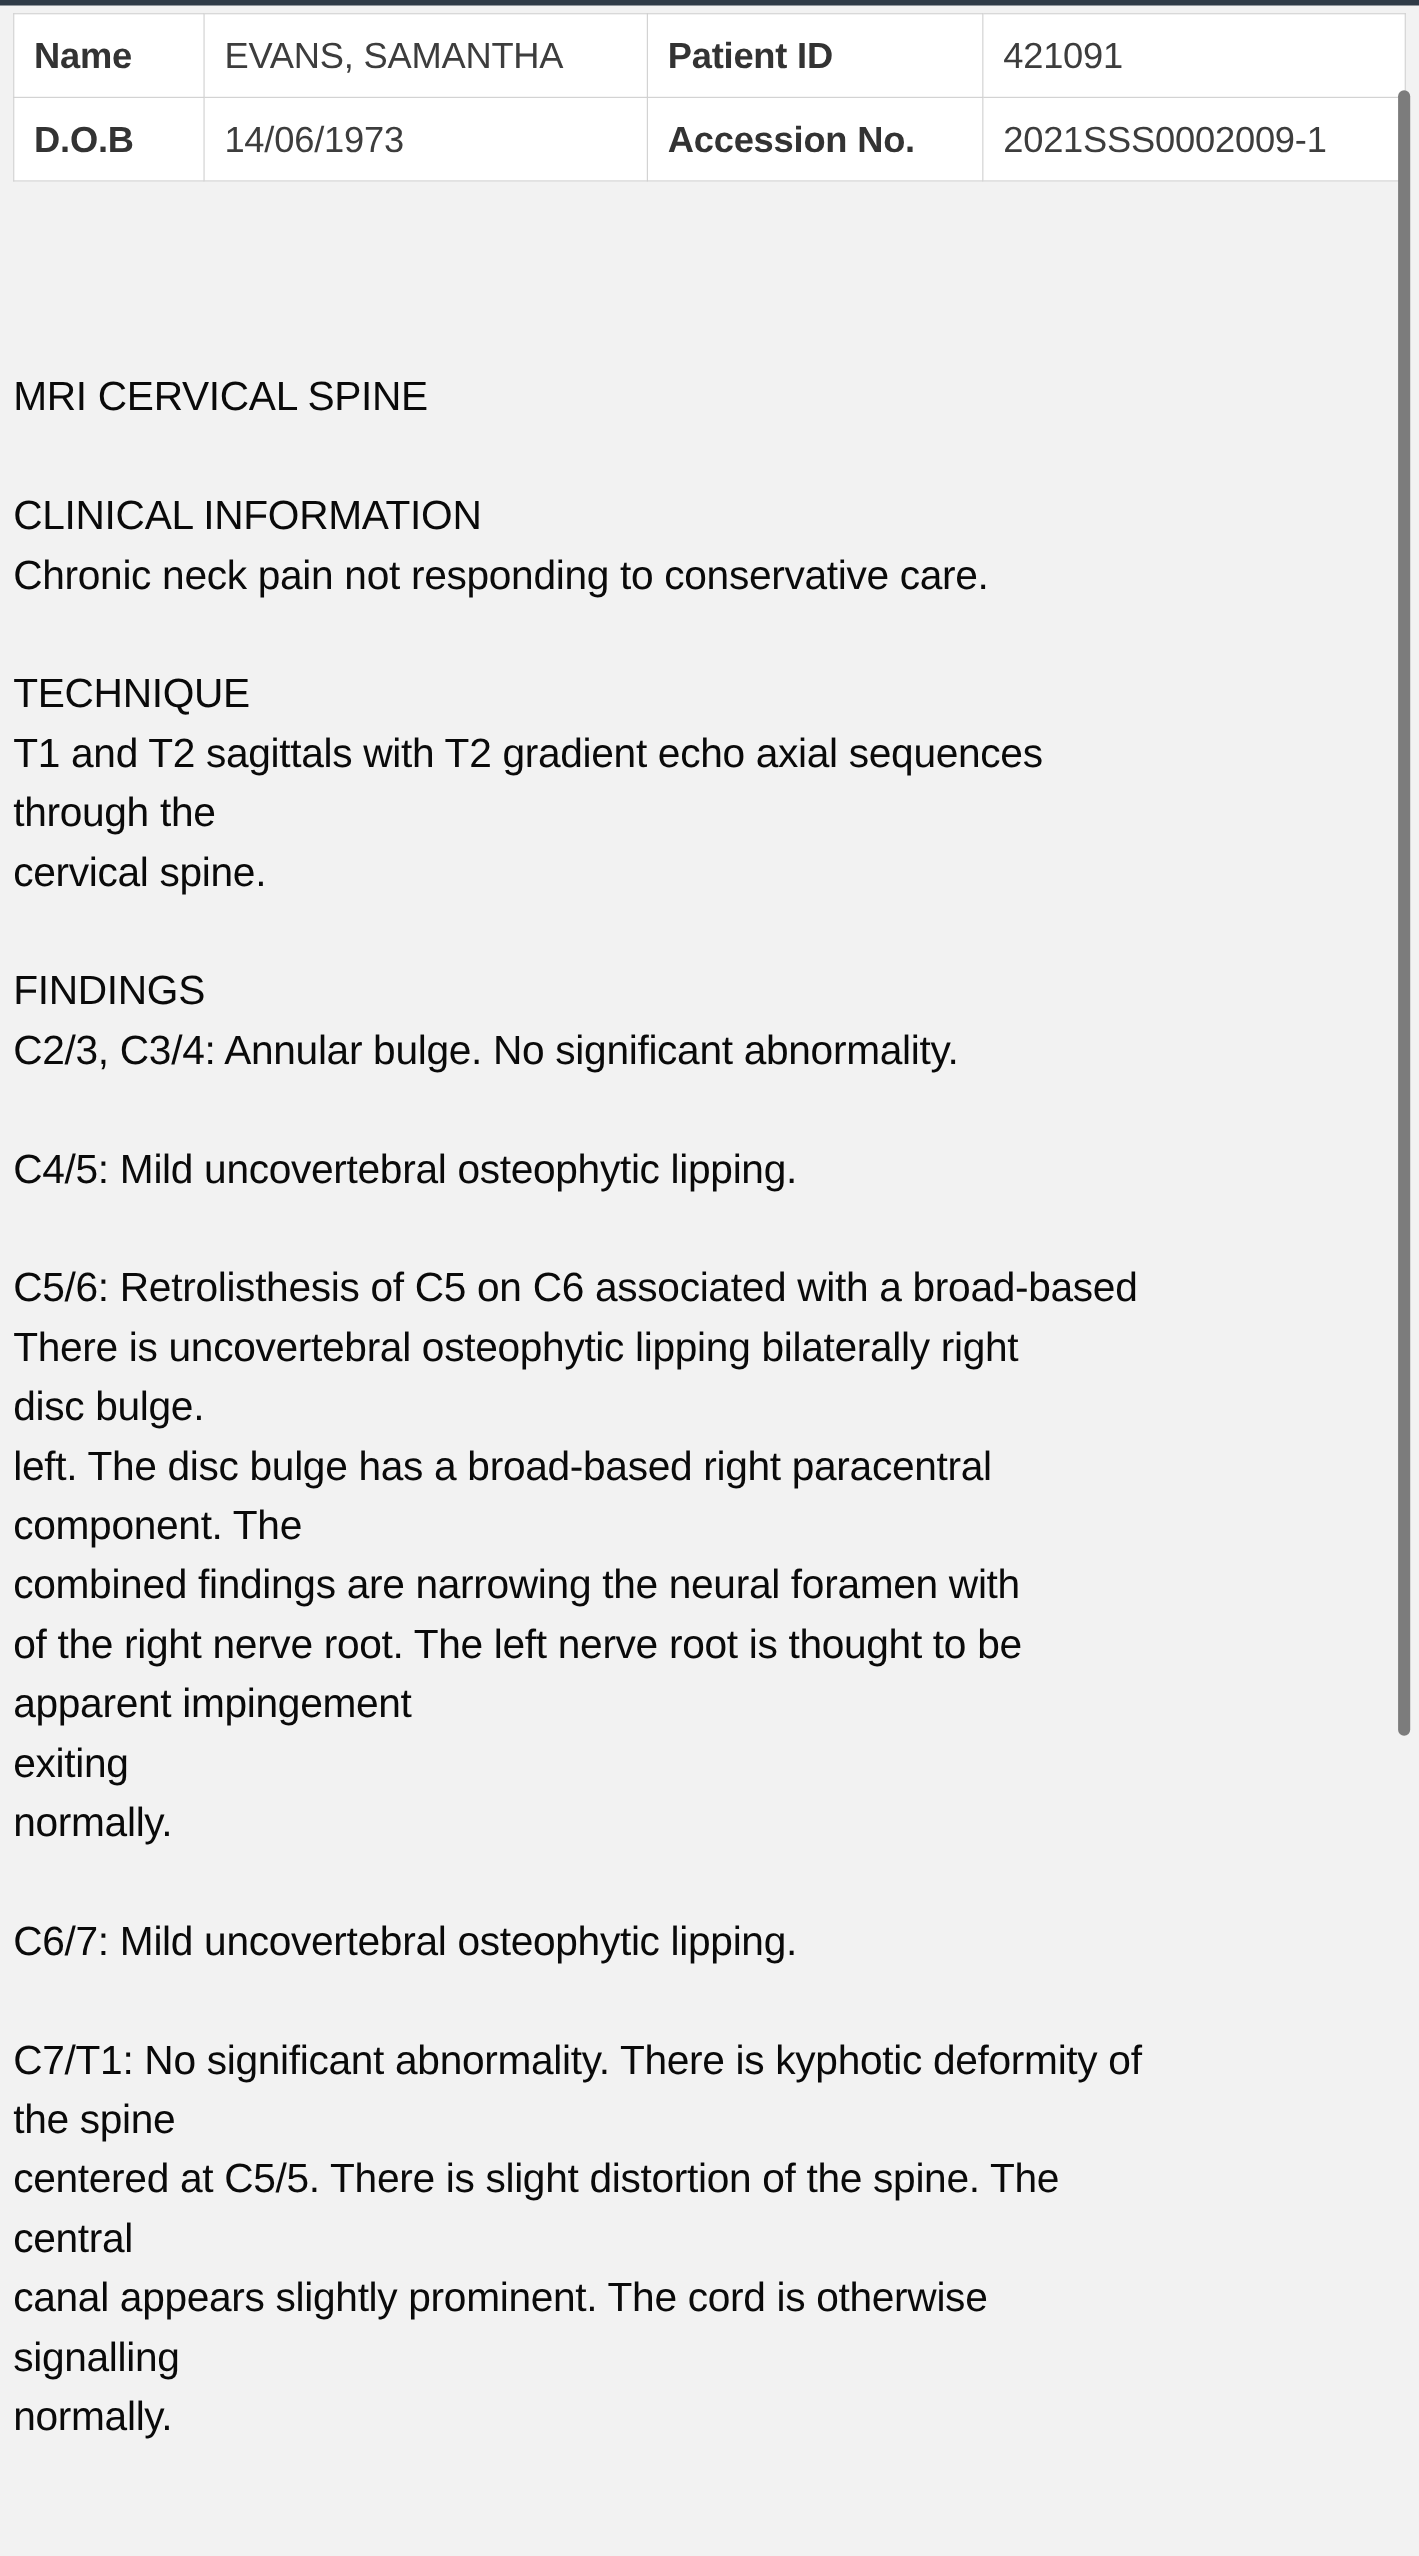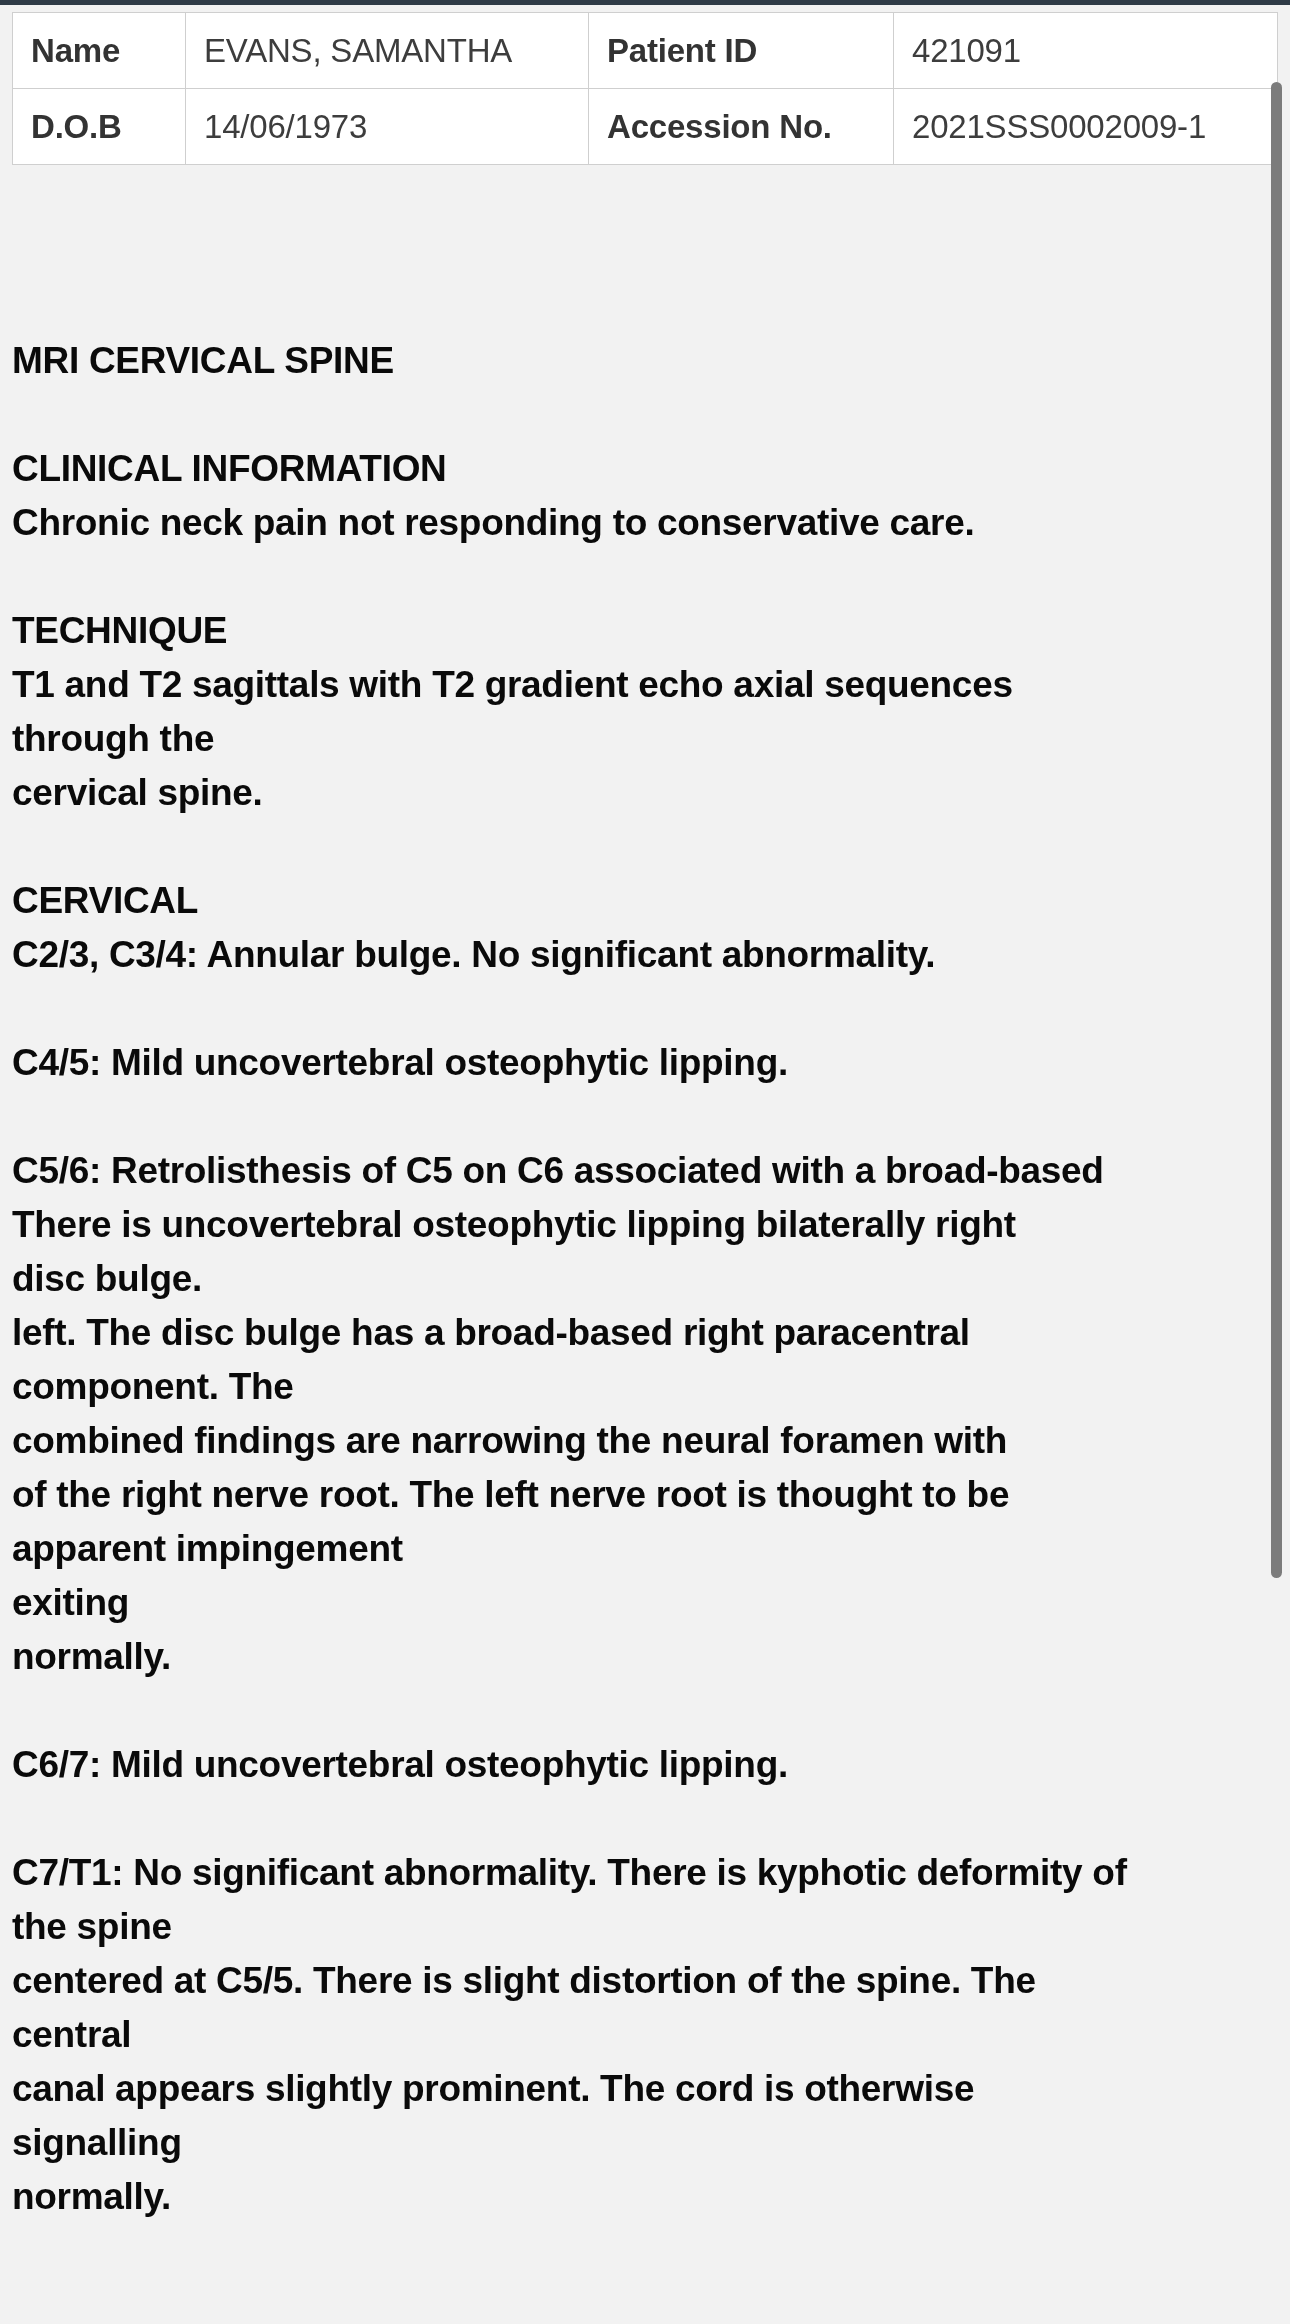--- a/index.html
+++ b/index.html
@@ -68,21 +68,20 @@
     right:16px;
     color:var(--body-text);
     font-size:37px;
     letter-spacing:-0.3px;
   }
   .report .line{
     height:54px;
     line-height:54px;
     white-space:nowrap;
     overflow:hidden;
-    font-weight:bold;
   }
   .scroll-thumb{
     position:absolute;
     top:82px;
     right:8px;
     width:11px;
     height:1496px;
     border-radius:6px;
     background:var(--thumb);
   }
@@ -121,21 +120,21 @@
       <div class="line">MRI CERVICAL SPINE</div>
       <div class="line"></div>
       <div class="line">CLINICAL INFORMATION</div>
       <div class="line">Chronic neck pain not responding to conservative care.</div>
       <div class="line"></div>
       <div class="line">TECHNIQUE</div>
       <div class="line">T1 and T2 sagittals with T2 gradient echo axial sequences</div>
       <div class="line">through the</div>
       <div class="line">cervical spine.</div>
       <div class="line"></div>
-      <div class="line">CERVICAL</div>
+      <div class="line">FINDINGS</div>
       <div class="line">C2/3, C3/4: Annular bulge. No significant abnormality.</div>
       <div class="line"></div>
       <div class="line">C4/5: Mild uncovertebral osteophytic lipping.</div>
       <div class="line"></div>
       <div class="line">C5/6: Retrolisthesis of C5 on C6 associated with a broad-based</div>
       <div class="line">There is uncovertebral osteophytic lipping bilaterally right</div>
       <div class="line">disc bulge.</div>
       <div class="line">left. The disc bulge has a broad-based right paracentral</div>
       <div class="line">component. The</div>
       <div class="line">combined findings are narrowing the neural foramen with</div>

